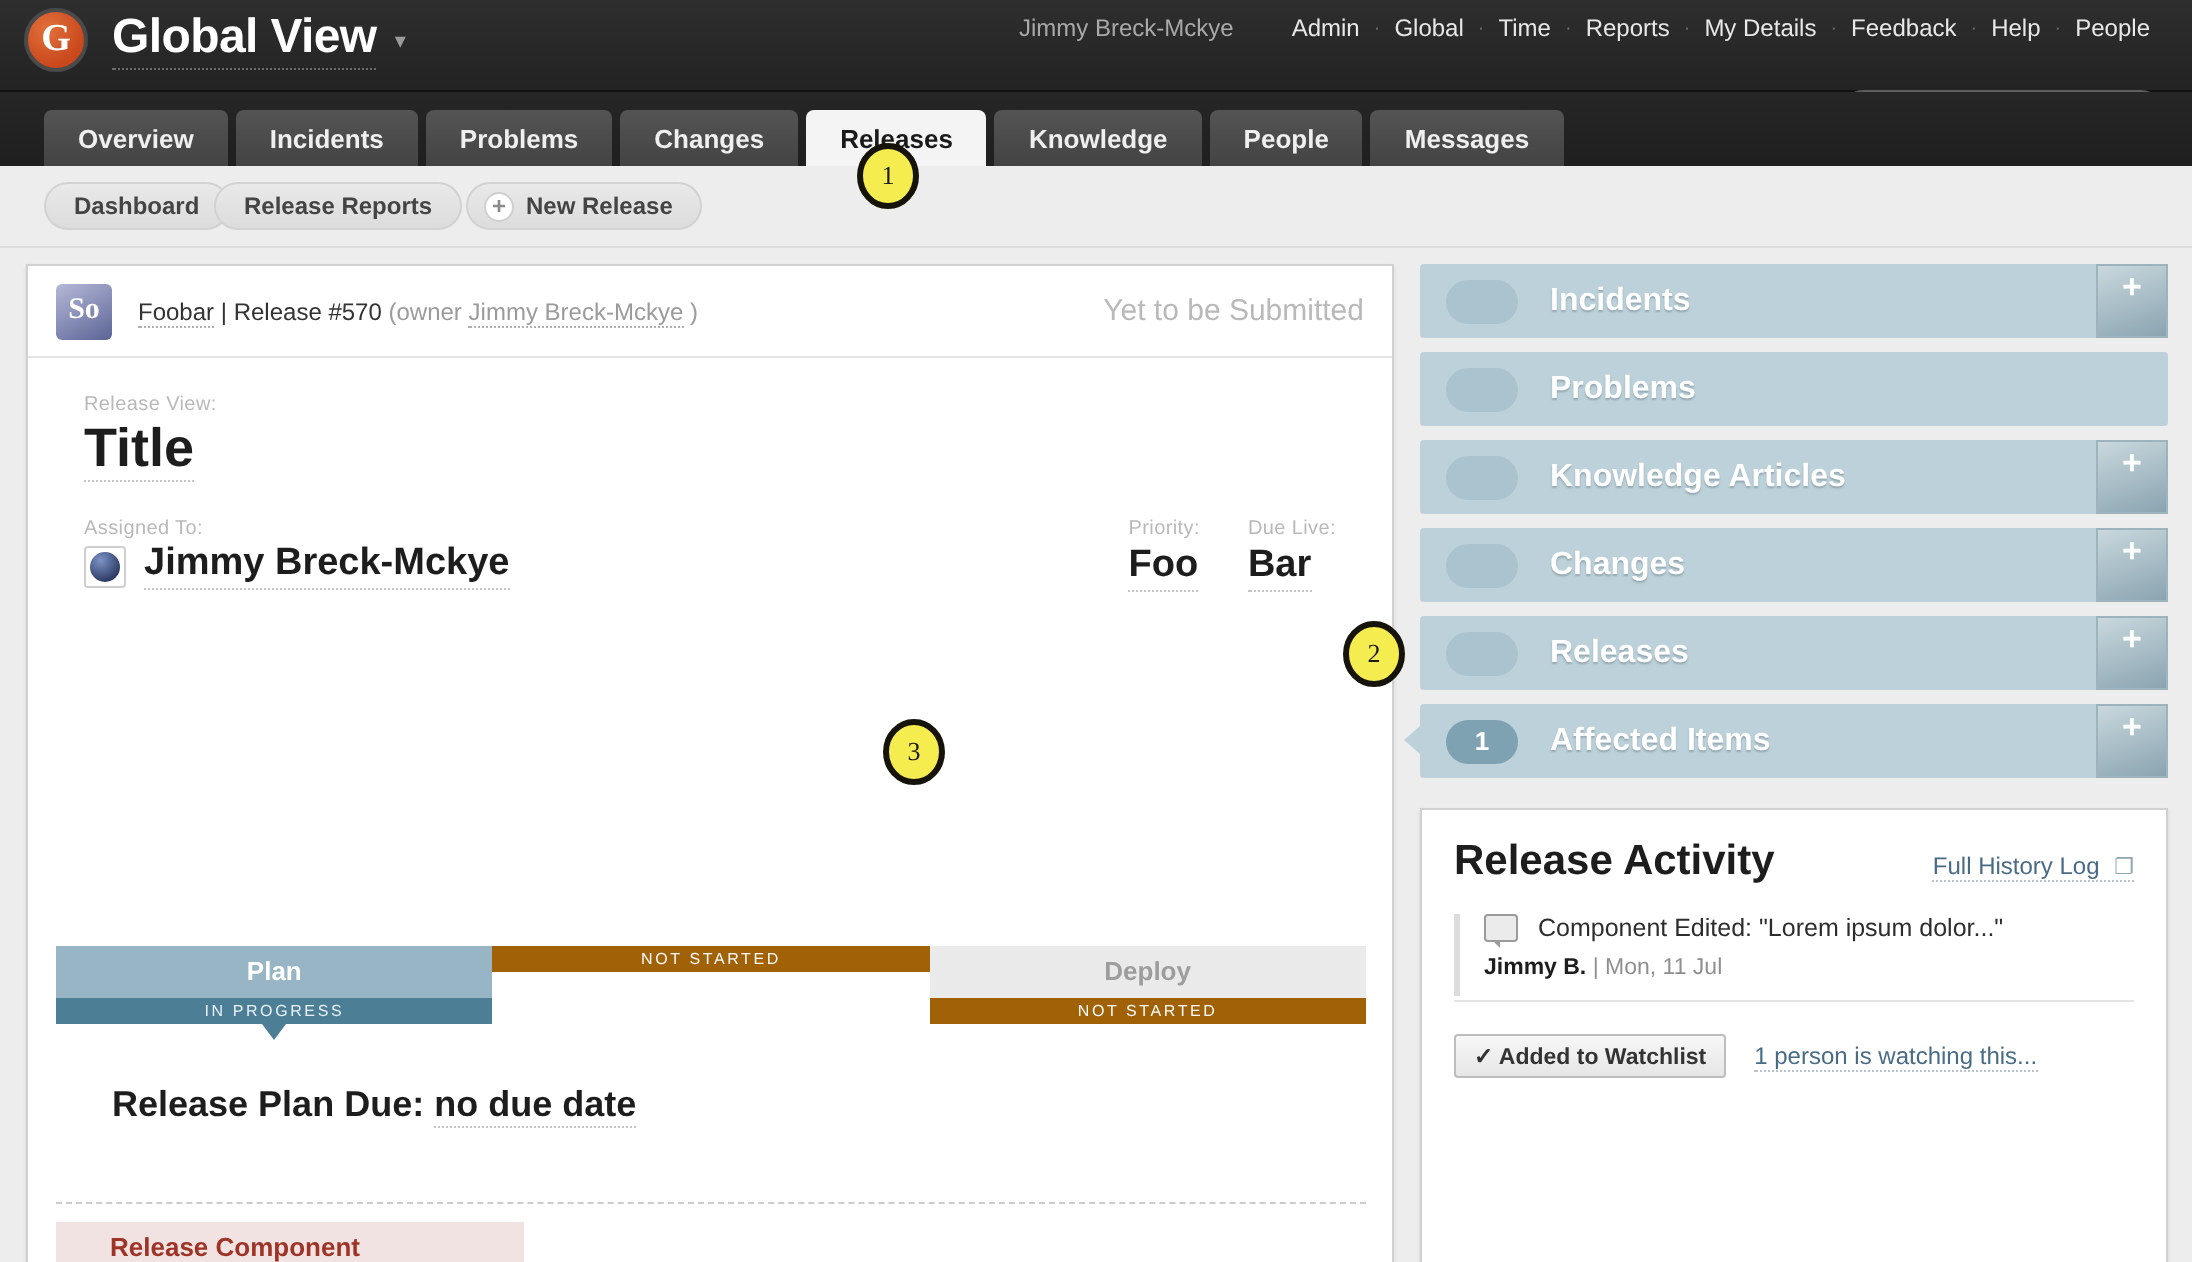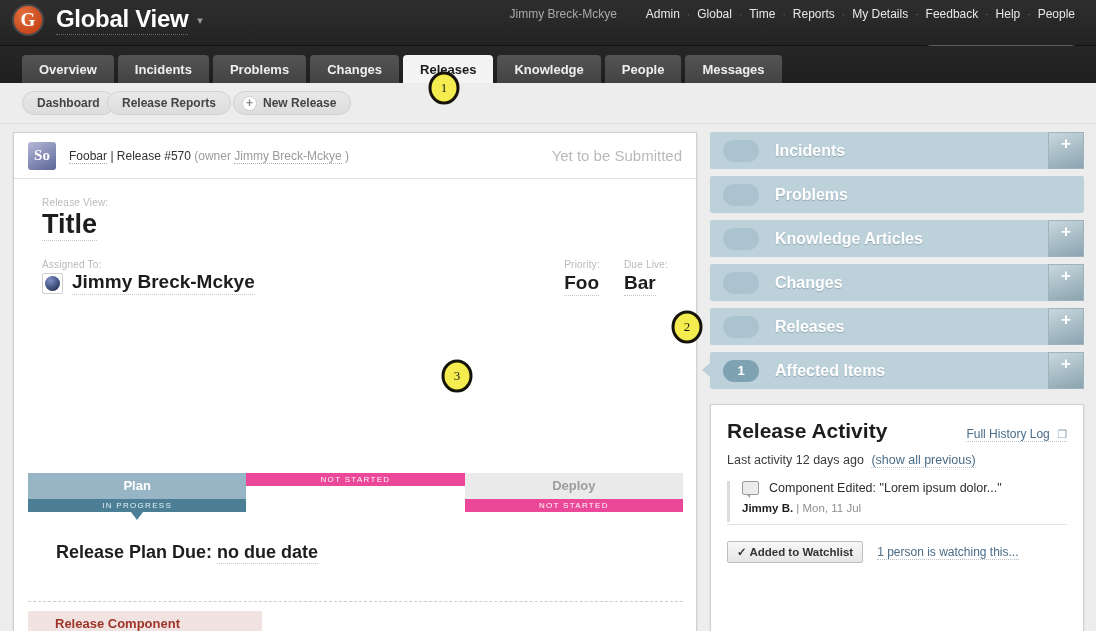--- a/index.html
+++ b/index.html
@@ -146,21 +146,21 @@
 
   
   .stages{ position:absolute; left:14px; top:340px; width:655px; display:flex; }
   .stage{ flex:1; text-align:center; }
   .stage .nm{
     height:26px; line-height:26px; font-size:13px; font-weight:bold;
     background:#eaeaea; color:#9d9d9d;
   }
   .stage .st{
     height:13px; line-height:13px; font-size:8px; letter-spacing:1.3px;
-    background:#ec4899; color:#fbfbfb;
+    background:#a16207; color:#fbfbfb;
   }
   .stage.active .nm{ background:#98b5c6; color:#fff; }
   .stage.active .st{ background:#4c7e96; color:#e8f1f6; }
   .stage.active{ position:relative; }
   .stage.active .arrow{
     position:absolute; left:50%; bottom:-8px; margin-left:-6px;
     width:0; height:0; border-left:6px solid transparent;
     border-right:6px solid transparent; border-top:8px solid #4c7e96;
   }
 
@@ -417,24 +417,20 @@
 
 <div class="activity">
   <div class="act-head">
     <h2>Release Activity</h2>
     <span class="hist">
       <span>Full History Log</span>
       <span class="ico">❐</span>
     </span>
   </div>
 
-  <div class="act-sub">
-    <span>Last activity 12 days ago</span>
-    <span class="prev">(show all previous)</span>
-  </div>
 
   <div class="act-item">
     <div class="line1">
       <span class="bico"></span>
       <span>Component Edited: "Lorem ipsum dolor..."</span>
     </div>
     <div class="line2">
       <b>Jimmy B.</b>
       <span>| Mon, 11 Jul</span>
     </div>

